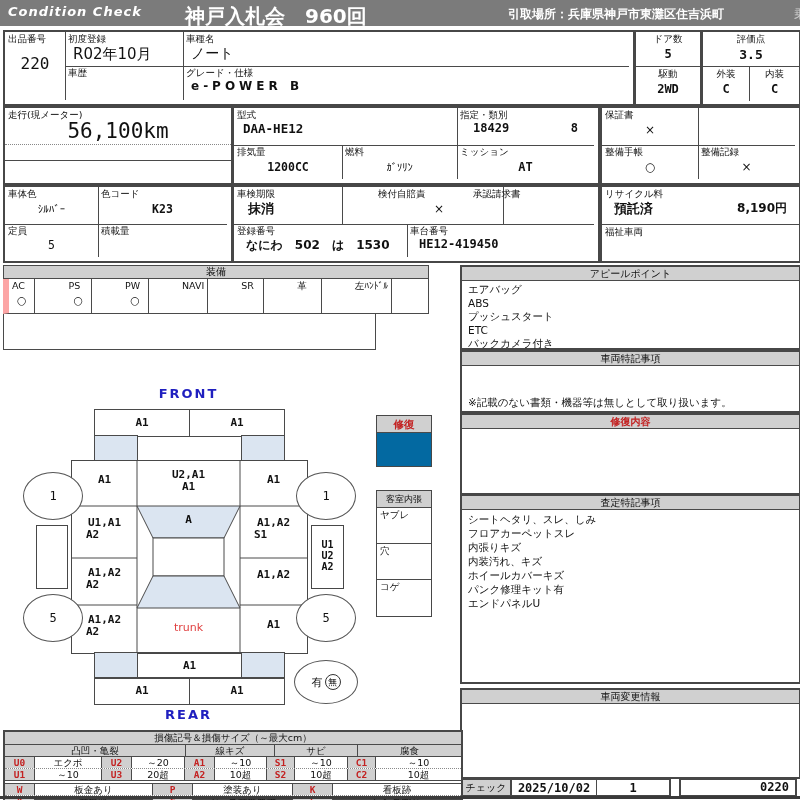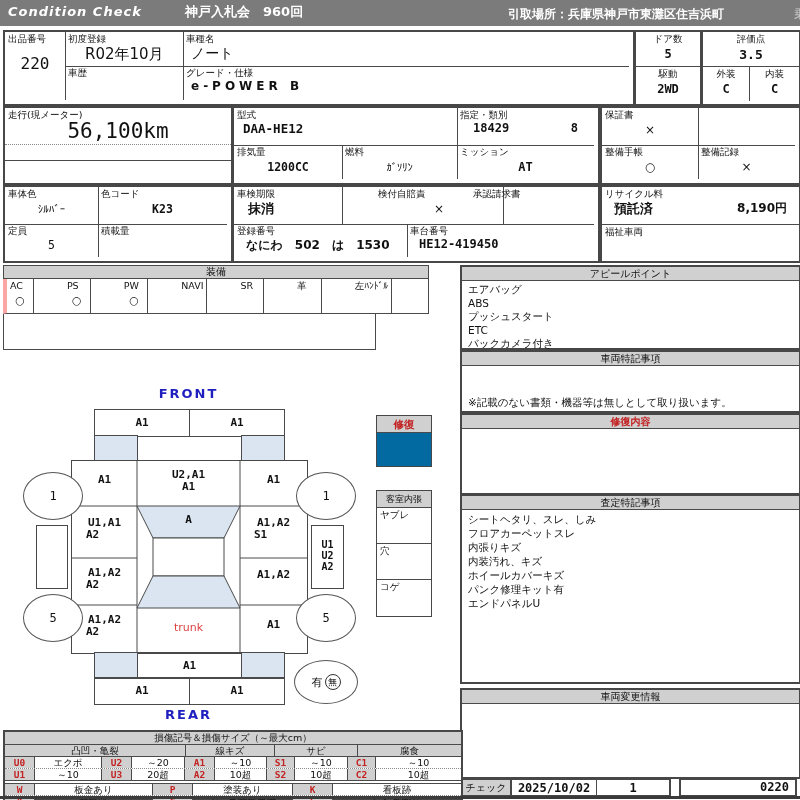--- a/index.html
+++ b/index.html
@@ -8,21 +8,21 @@
   .abs{position:absolute;}
   .b1{border:1px solid #4a4a4a;}
   .b2{border:2px solid #474747;}
   .mono{font-family:"DejaVu Sans Mono","Liberation Mono",monospace;}
   .ctr{display:flex;align-items:center;justify-content:center;}
   .lbl{display:block;font-size:9.5px;line-height:11px;padding:1px 3px;color:#111;white-space:nowrap;}
   .gh{background:#d0d0d0;border-bottom:1px solid #4a4a4a;text-align:center;font-size:10px;line-height:13px;height:13px;overflow:hidden;}
   
   .hdr{left:0;top:0;width:800px;height:26px;background:#7b7b7b;color:#fff;padding-left:28px;}
   .hdr .brand{position:absolute;left:8px;top:4px;font-size:13px;font-weight:bold;font-style:italic;letter-spacing:1px;}
-  .hdr .auc{position:absolute;left:185px;top:3px;font-size:13px;font-weight:bold;}
+  .hdr .auc{position:absolute;left:185px;top:3px;font-size:20px;font-weight:bold;}
   .hdr .pick{position:absolute;left:508px;top:6px;font-size:12px;font-weight:bold;}
   .hdr .cls{position:absolute;right:10px;top:6px;font-size:12px;color:#cfcfcf;}
   
   .panel{position:absolute;left:460px;width:337px;border:2px solid #474747;background:#fff;}
   .pb{font-size:10.5px;line-height:13.5px;padding:2px 6px;}
   .shade{background:#dbe5f1;}
   .dlab{position:absolute;text-align:center;font-family:"DejaVu Sans Mono","Liberation Mono",monospace;
         font-weight:bold;font-size:11px;line-height:12px;color:#111;}
   .blue{color:#1f1fbf;}
   .red{color:#c32222;}
@@ -50,21 +50,21 @@
     <span class="cls">乗用</span>
   </div>
 
   <div class="abs b2" style="left:3px;top:30px;width:628px;height:72px;">
     <div class="abs" style="left:0;top:0;width:60px;height:68px;border-right:1px solid #4a4a4a;">
       <span class="lbl">出品番号</span>
       <div class="ctr mono" style="height:36px;font-size:16px;">220</div>
     </div>
     <div class="abs" style="left:60px;top:0;width:118px;height:34px;border-right:1px solid #4a4a4a;border-bottom:1px solid #4a4a4a;">
       <span class="lbl">初度登録</span>
-      <div style="font-size:15px;padding-left:20px;">R02年10月</div>
+      <div style="font-size:15px;padding-left:8px;">R02年10月</div>
     </div>
     <div class="abs" style="left:60px;top:34px;width:118px;height:34px;border-right:1px solid #4a4a4a;">
       <span class="lbl">車歴</span>
       <div></div>
     </div>
     <div class="abs" style="left:178px;top:0;width:446px;height:34px;border-bottom:1px solid #4a4a4a;">
       <span class="lbl">車種名</span>
       <div style="font-size:14px;padding-left:8px;">ノート</div>
     </div>
     <div class="abs" style="left:178px;top:34px;width:446px;height:34px;">
@@ -203,21 +203,21 @@
       </div>
     </div>
     <div>
       <span class="lbl">福祉車両</span>
       <div></div>
     </div>
   </div>
 
   <div class="abs" style="left:3px;top:265px;width:426px;height:83px;">
     <div class="gh b1" style="height:12px;line-height:12px;">装備</div>
-    <div style="display:flex;height:34px;border-left:4px solid #fca5a5;border-right:1px solid #4a4a4a;border-bottom:1px solid #4a4a4a;gap:30px;">
+    <div style="display:flex;height:34px;border-left:6px solid #fca5a5;border-right:1px solid #4a4a4a;border-bottom:1px solid #4a4a4a;gap:30px;">
       <div style="width:52px;border-right:1px solid #4a4a4a;">
         <span class="lbl">AC</span>
         <div class="ctr" style="height:16px;font-size:11px;">○</div>
       </div>
       <div style="width:52px;border-right:1px solid #4a4a4a;">
         <span class="lbl">PS</span>
         <div class="ctr" style="height:16px;font-size:11px;">○</div>
       </div>
       <div style="width:53px;border-right:1px solid #4a4a4a;">
         <span class="lbl">PW</span>

